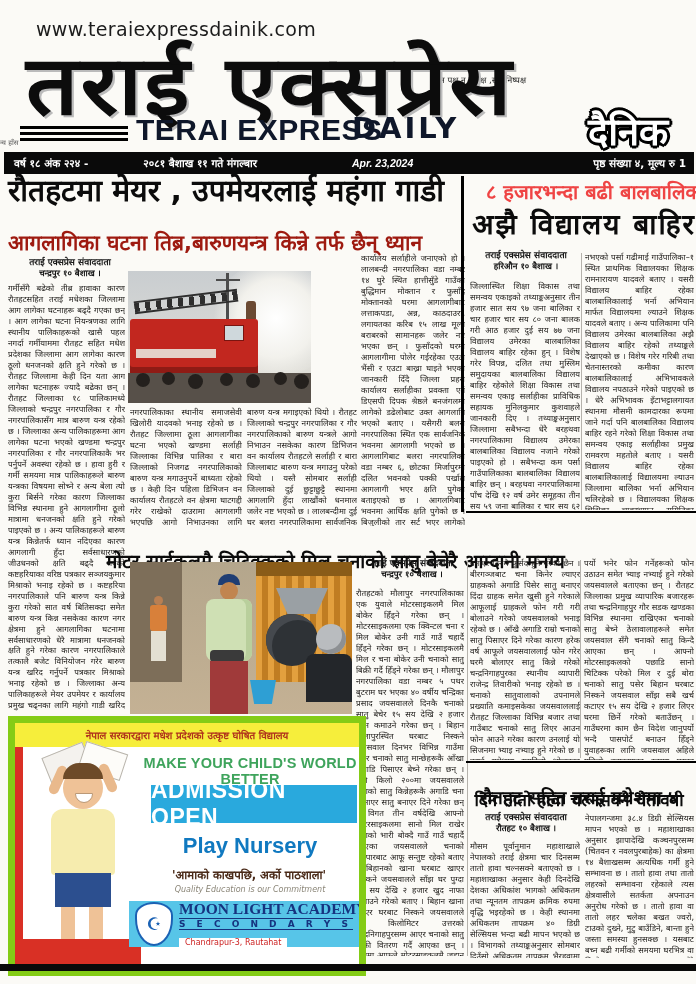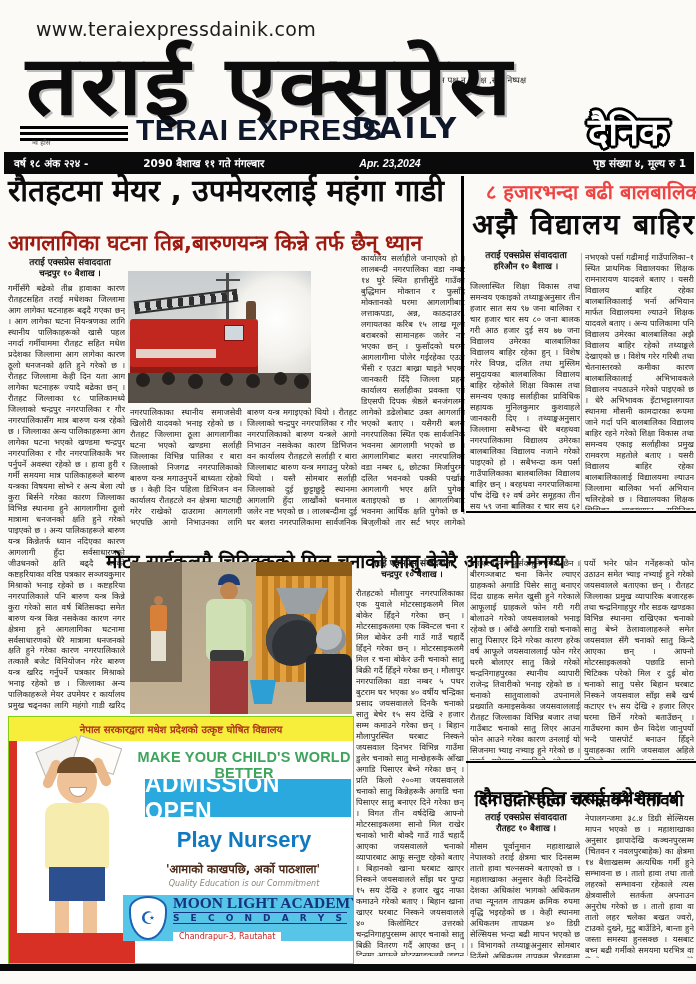--- a/index.html
+++ b/index.html
@@ -13,21 +13,21 @@
   #logo-np{left:26px;top:26px;font-size:82px;font-weight:bold;white-space:nowrap;
            transform:scaleX(1.12);transform-origin:left top;letter-spacing:2px;color:#0c0c0c;
            text-shadow:2px 2px 0 #bbb;}
   #rules3{left:20px;top:126px;width:108px;height:15px;
           background:repeating-linear-gradient(180deg,#000 0 3px,transparent 3px 6px);}
   #logo-en{left:136px;top:113px;font-size:30px;font-weight:900;letter-spacing:.5px;color:#0f172a;
            font-family:"Liberation Sans",sans-serif;}
   #logo-daily{left:352px;top:111px;font-size:29px;font-weight:600;letter-spacing:3px;color:#0f172a;}
   #dainik{left:588px;top:104px;font-size:38px;font-weight:bold;color:#fff;
           text-shadow:-2px -2px 0 #000,2px -2px 0 #000,-2px 2px 0 #000,2px 2px 0 #000,0 3px 0 #000,3px 0 0 #000,-3px 0 0 #000,0 -3px 0 #000;}
-  #edge-text{left:0px;top:138px;font-size:7px;color:#555;padding-left:32px;}
+  #edge-text{left:0px;top:138px;font-size:7px;color:#555;}
   
   #infobar{left:4px;top:152px;width:690px;height:22px;background:#0a0a0a;color:#fff;
            display:flex;align-items:center;font-size:10.5px;font-weight:bold;}
   #infobar .seg{white-space:nowrap;}
   #ib1{margin-left:10px;} #ib2{margin-left:55px;} #ib3{margin-left:95px;font-style:italic;font-weight:600;font-family:"Liberation Sans",sans-serif;}
   #ib4{margin-left:auto;margin-right:8px;}
   
   #h1-main{left:8px;top:176px;width:452px;font-size:30px;font-weight:bold;line-height:1.0;
            white-space:nowrap;color:#0b0b0b;}
   #h1-sub{left:8px;top:228px;width:455px;font-size:21px;font-weight:bold;white-space:nowrap;color:#9e1a10;}
@@ -89,21 +89,21 @@
   #vline3{left:580px;top:560px;width:1px;height:198px;background:#b5b2ac;}
   #vline4{left:467px;top:560px;width:1px;height:396px;background:#b5b2ac;}
   
   #hline2{left:466px;top:761px;width:230px;height:2px;background:#000;}
   #h4a{left:462px;top:766px;width:234px;text-align:center;font-size:18.5px;font-weight:bold;white-space:nowrap;color:#0b0b0b;margin-top:18px;}
   #h4b{left:462px;top:788px;width:234px;text-align:center;font-size:17px;font-weight:bold;white-space:nowrap;color:#0b0b0b;}
   #by4{left:470px;top:812px;width:112px;}
   #a4c1{left:470px;top:841px;width:110px;height:117px;}
   #a4c2{left:585px;top:813px;width:109px;height:145px;}
   
-  #ad{left:8px;top:716px;width:344px;height:246px;background:#fff;overflow:hidden;border:1px solid #84cc16;}
+  #ad{left:8px;top:716px;width:344px;height:246px;background:#fff;overflow:hidden;border:7px solid #84cc16;}
   #ad-banner{position:absolute;left:0;top:0;width:100%;height:24px;background:#f6ee3b;
              display:flex;align-items:center;justify-content:center;font-size:10px;font-weight:bold;color:#b0331c;}
   #ad-redstripe{position:absolute;left:0;top:24px;width:8px;height:222px;background:#d93025;}
   #ad-redfoot{position:absolute;left:0;top:216px;width:126px;height:30px;background:#d93025;}
   
   #boy{position:absolute;left:8px;top:24px;width:122px;height:192px;}
   .book-l{position:absolute;left:22px;top:2px;width:42px;height:26px;background:#f4f2ee;border:1px solid #b9b5ad;transform:rotate(-22deg);}
   .book-r{position:absolute;left:58px;top:0px;width:42px;height:26px;background:#fdfcf9;border:1px solid #b9b5ad;transform:rotate(18deg);}
   .boy-arm-l{position:absolute;left:30px;top:18px;width:10px;height:30px;background:#e9b98c;transform:rotate(24deg);border-radius:5px;}
   .boy-arm-r{position:absolute;left:80px;top:16px;width:10px;height:30px;background:#e9b98c;transform:rotate(-24deg);border-radius:5px;}
@@ -143,21 +143,21 @@
   <div class="abs" id="slogan">न पक्ष न विपक्ष ,सधैं निष्पक्ष</div>
   <div class="abs np" id="logo-np">तराई एक्सप्रेस</div>
   <div class="abs" id="rules3"></div>
   <div class="abs" id="logo-en">TERAI EXPRESS</div>
   <div class="abs" id="logo-daily">DAILY</div>
   <div class="abs" id="dainik">दैनिक</div>
   <div class="abs" id="edge-text">न्व हाँस</div>
 
   <div class="abs" id="infobar">
     <span class="seg" id="ib1">वर्ष १८   अंक २२४ -</span>
-    <span class="seg" id="ib2">2090 बैशाख ११ गते मंगल्बार</span>
+    <span class="seg" id="ib2">२०८१ बैशाख ११ गते मंगल्बार</span>
     <span class="seg" id="ib3">Apr. 23,2024</span>
     <span class="seg" id="ib4">पृष्ठ संख्या ४, मूल्य रु 1</span>
   </div>
 
   <div class="abs" id="h1-main">रौतहटमा मेयर , उपमेयरलाई महंगा गाडी</div>
   <div class="abs" id="h1-sub">आगलागिका घटना तिब्र,बारुणयन्त्र किन्ने तर्फ छैन् ध्यान</div>
   <div class="abs byline" id="by1">
     <div>तराई एक्सप्रेस संवाददाता</div>
     <div class="dateline">चन्द्रपुर १० बैशाख ।</div>
   </div>

